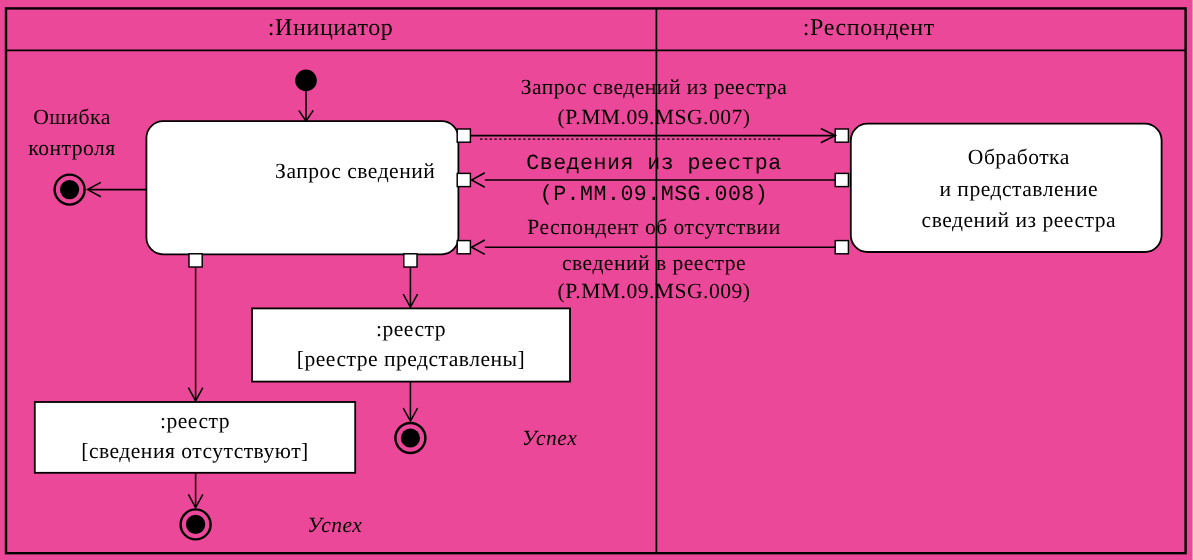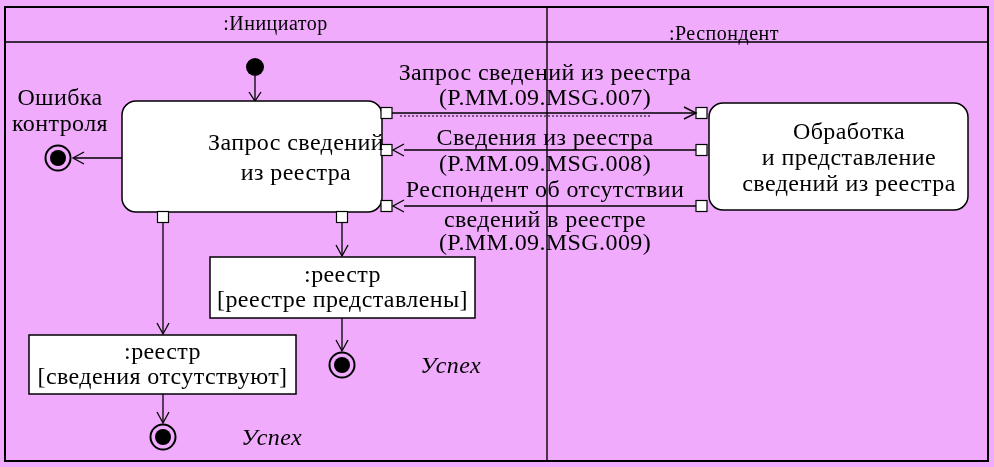--- a/index.html
+++ b/index.html
@@ -1,19 +1,19 @@
 <!DOCTYPE html>
 <html><head>
 <meta charset="utf-8">
 <style>
   html,body{margin:0;padding:0;background:#ffffff;}
   body{font-family:"Liberation Serif","DejaVu Serif",serif;color:#000;}
-  #stage{position:relative;width:994px;height:467px;background:#f0abfc;overflow:hidden;}
+  #stage{position:relative;width:994px;height:467px;background:#ec4899;overflow:hidden;}
   #shapes{position:absolute;left:0;top:0;}
-  .txt{position:absolute;text-align:center;font-size:24px;letter-spacing:.4px;line-height:25px;white-space:nowrap;}
+  .txt{position:absolute;text-align:center;font-size:18px;letter-spacing:.4px;line-height:25px;white-space:nowrap;}
   .hdr{font-size:20px;letter-spacing:.5px;}
   .state-label{line-height:30px;}
   .state-label3{line-height:26px;}
   .msg{line-height:26px;}
   .one-line{height:22px;line-height:22px;}
   .success{ text-align:right;font-style:italic; }
 </style>
 </head>
 <body>
 
@@ -73,44 +73,43 @@
     <circle cx="342" cy="365" r="12.5" fill="none" stroke="#000" stroke-width="2"></circle>
     <circle cx="342" cy="365" r="8" fill="#000"></circle>
 
     <line x1="163" y1="394" x2="163" y2="422" stroke="#000" stroke-width="1.3"></line>
     <polyline points="157,412 163,423 169,412" fill="none" stroke="#000" stroke-width="1.3"></polyline>
     <circle cx="163" cy="437" r="12.5" fill="none" stroke="#000" stroke-width="2"></circle>
     <circle cx="163" cy="437" r="8" fill="#000"></circle>
   </svg>
 
   <div class="txt hdr" style="left:4px;top:11px;width:543px;">:Инициатор</div>
-  <div class="txt hdr" style="left:547px;top:21px;width:354px;">:Респондент</div>
+  <div class="txt hdr" style="left:547px;top:11px;width:354px;">:Респондент</div>
 
   <div class="txt state-label" style="left:122px;top:127px;width:260px;margin-left:44px;">
     <div>Запрос сведений</div>
-    <div>из реестра</div>
   </div>
 
   <div class="txt state-label3" style="left:709px;top:118px;width:280px;">
     <div>Обработка</div>
     <div>и представление</div>
     <div>сведений из реестра</div>
   </div>
 
   <div class="txt" style="left:6px;top:84px;width:108px;line-height:26px;">
     <div>Ошибка</div>
     <div>контроля</div>
   </div>
 
   <div class="txt msg" style="left:397px;top:60px;width:296px;line-height:25px;">
     <div>Запрос сведений из реестра</div>
     <div>(P.MM.09.MSG.007)</div>
   </div>
 
-  <div class="txt msg" style="left:397px;top:124px;width:296px;">
+  <div class="txt msg" style="left:397px;top:124px;width:296px;font-family:Liberation Mono, monospace;">
     <div>Сведения из реестра</div>
     <div>(P.MM.09.MSG.008)</div>
   </div>
 
   <div class="txt one-line" style="left:397px;top:178px;width:296px;">Респондент об отсутствии</div>
   <div class="txt one-line" style="left:397px;top:208px;width:296px;">сведений в реестре</div>
   <div class="txt one-line" style="left:397px;top:231px;width:296px;">(P.MM.09.MSG.009)</div>
 
   <div class="txt" style="left:210px;top:262px;width:265px;">
     <div>:реестр</div>

